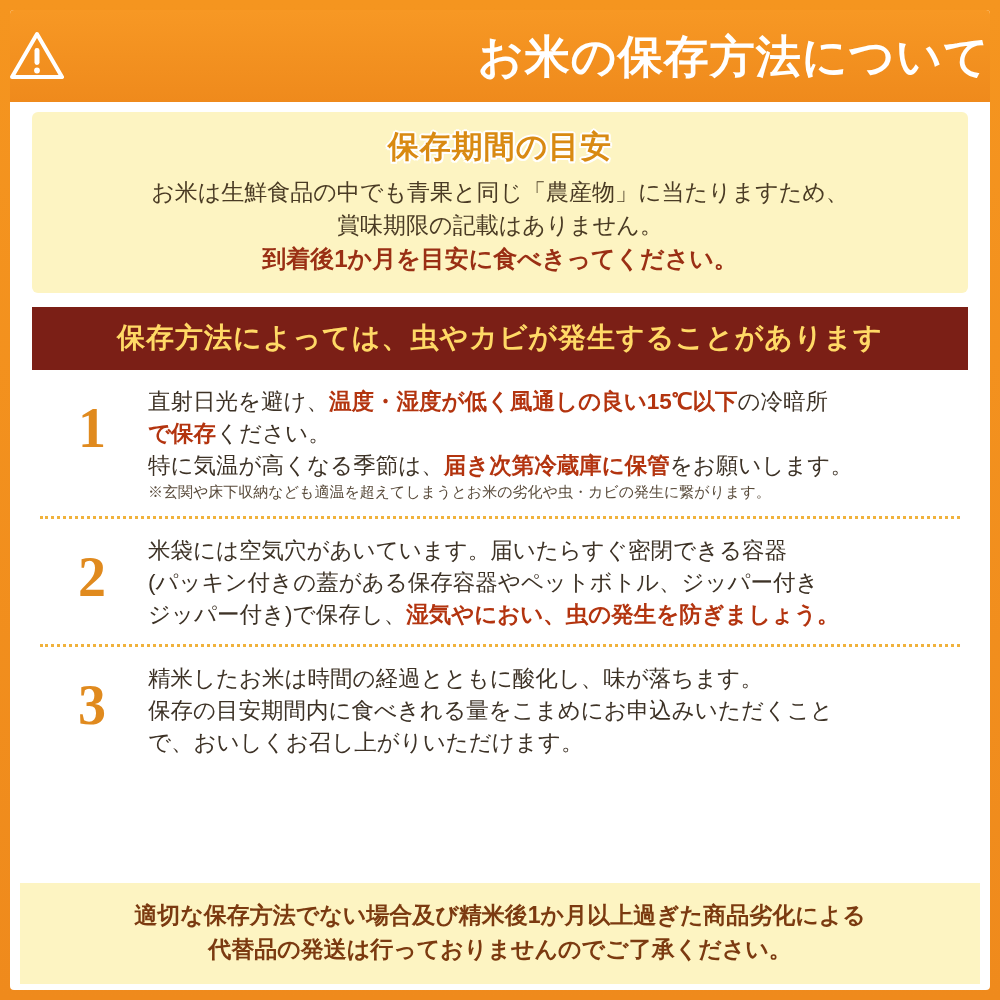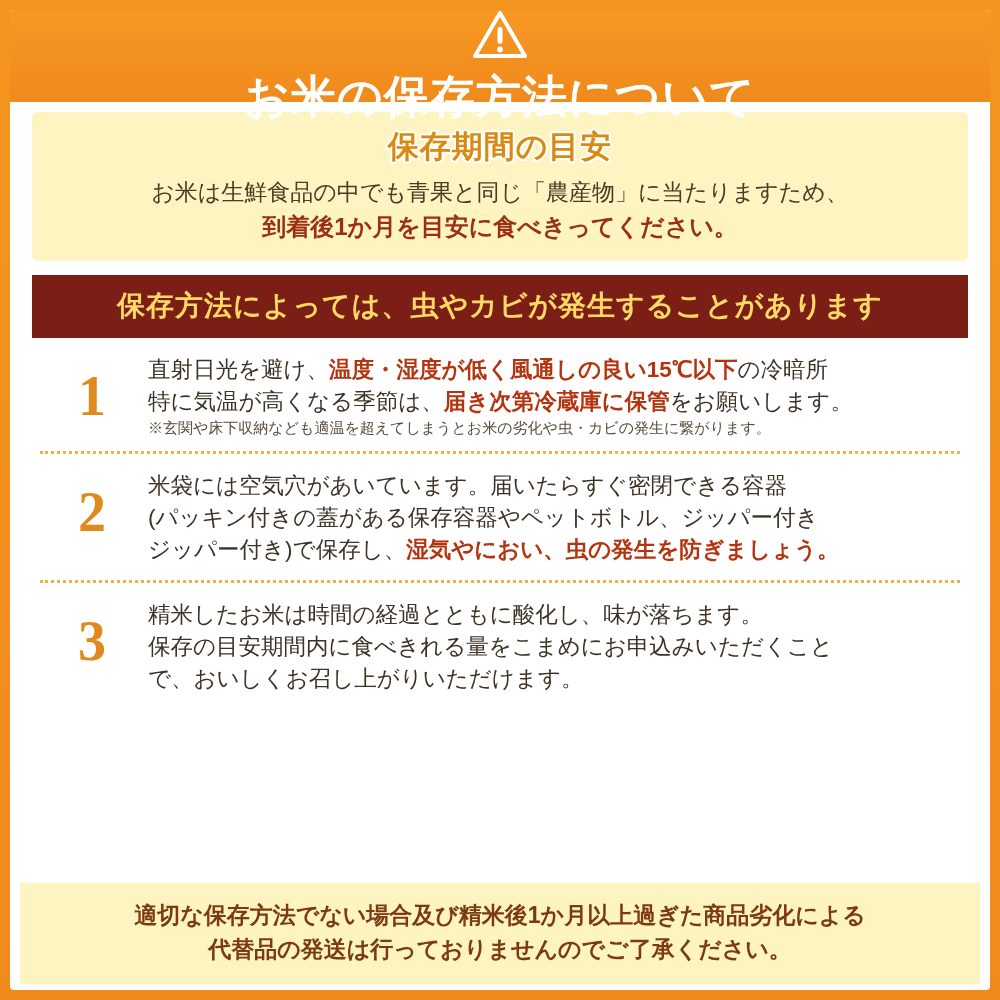--- a/index.html
+++ b/index.html
@@ -30,24 +30,23 @@
     border-radius: 4px;
     overflow: hidden;
   }
 
   
   .header {
     height: 92px;
     background: linear-gradient(180deg, #f79824 0%, #ef8a1c 100%);
     display: flex;
     align-items: center;
-    justify-content: flex-start;
+    justify-content: space-between;
     gap: 14px;
     color: #ffffff;
-    flex-direction: column;
   }
   .warn-icon {
     width: 54px;
     height: 50px;
     flex: 0 0 auto;
   }
   .header-title {
     font-size: 45px;
     font-weight: bold;
     letter-spacing: 1px;
@@ -178,32 +177,36 @@
         </svg>
       </span>
       <div class="header-title">お米の保存方法について</div>
     </div>
 
     <div class="body">
 
       <div class="panel-yellow">
         <div class="panel-yellow-title">保存期間の目安</div>
         <div class="panel-yellow-line">お米は生鮮食品の中でも青果と同じ「農産物」に当たりますため、</div>
+        <div class="panel-yellow-line">賞味期限の記載はありません。</div>
         <div class="panel-yellow-strong">到着後1か月を目安に食べきってください。</div>
       </div>
 
       <div class="bar-red">保存方法によっては、虫やカビが発生することがあります</div>
 
       <div class="steps">
 
         <div class="step">
           <div class="step-num">1</div>
           <div class="step-body">
             <div class="step-line">
               <span>直射日光を避け、</span><span class="hl">温度・湿度が低く風通しの良い15℃以下</span><span>の冷暗所</span>
+            </div>
+            <div class="step-line">
+              <span class="hl">で保存</span><span>ください。</span>
             </div>
             <div class="step-line">
               <span>特に気温が高くなる季節は、</span><span class="hl">届き次第冷蔵庫に保管</span><span>をお願いします。</span>
             </div>
             <div class="note">※玄関や床下収納なども適温を超えてしまうとお米の劣化や虫・カビの発生に繋がります。</div>
           </div>
         </div>
 
         <div class="dotted"></div>
 

